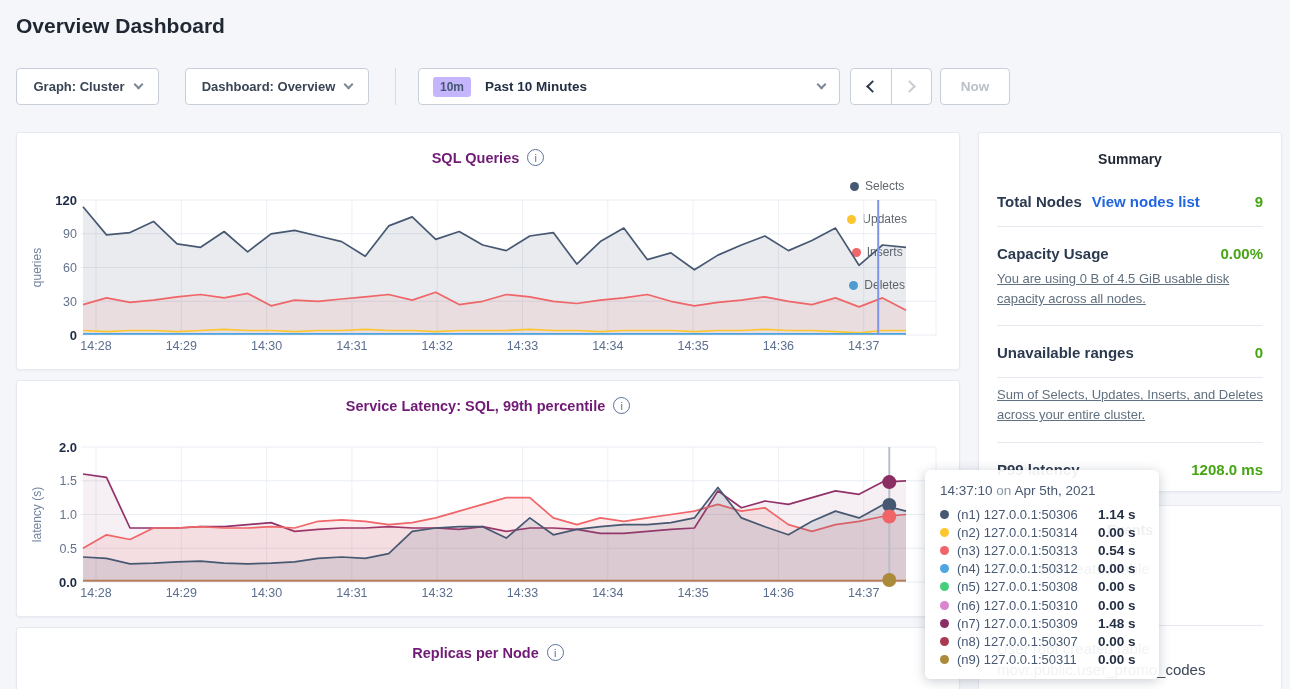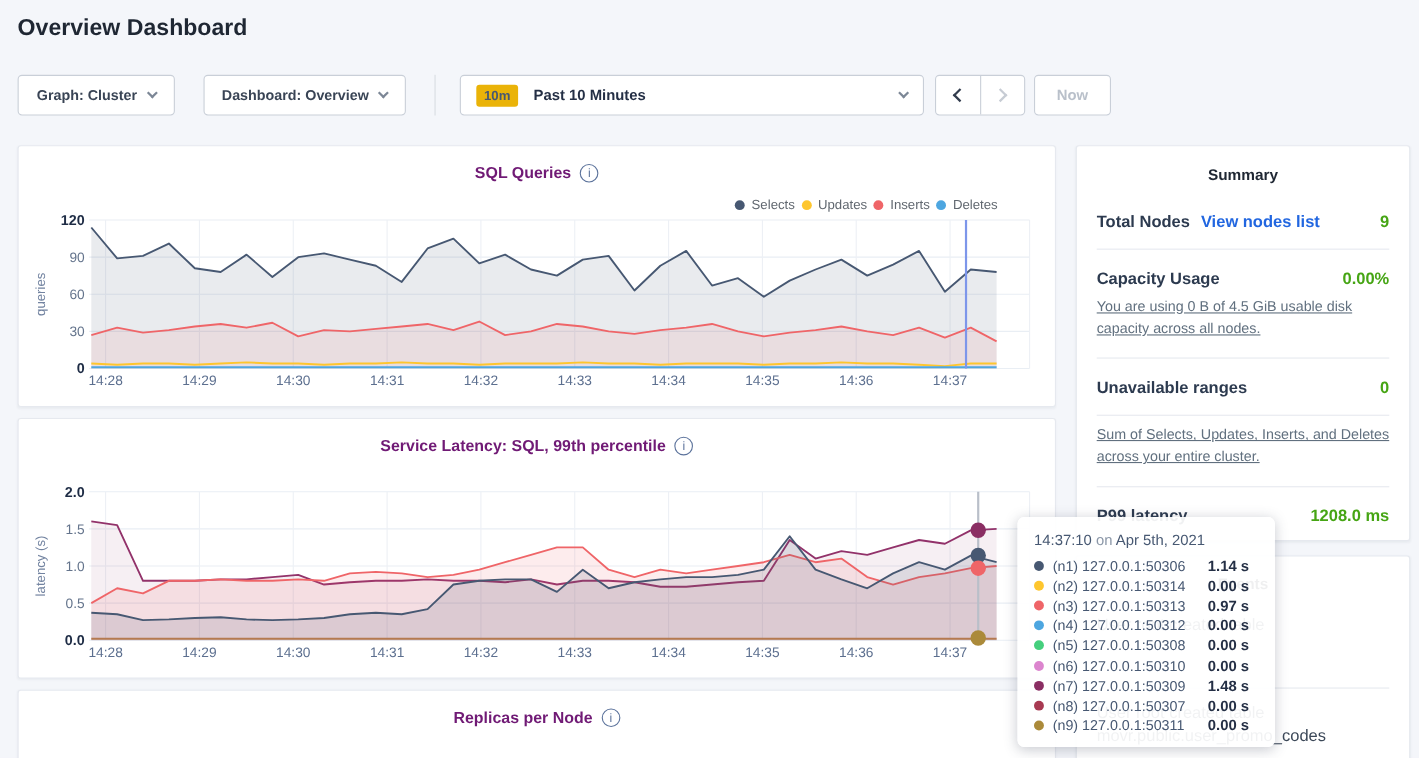--- a/index.html
+++ b/index.html
@@ -12,35 +12,35 @@
          background:#fff; border:1px solid #c9cfd8; border-radius:4px; font-weight:bold;
          font-size:13px; color:#394455; cursor:pointer; }
   .chev { width:7px; height:7px; border-right:2px solid #7c8796; border-bottom:2px solid #7c8796; display:inline-block; }
   .chev.down { transform:rotate(45deg); margin-top:-4px; }
   .chev.big { width:9px; height:9px; border-width:2.5px; }
   .chev.left { transform:rotate(135deg); border-color:#323c4d; margin-left:3px;}
   .chev.right { transform:rotate(-45deg); border-color:#c7ccd4; margin-right:3px;}
   .divider-v { position:absolute; left:395px; top:68px; height:37px; width:1px; background:#d8dce2; }
   .time-select { position:absolute; left:418px; top:68px; width:422px; height:37px; background:#fff;
                  border:1px solid #c9cfd8; border-radius:4px; display:flex; align-items:center; padding:0 14px; cursor:pointer;}
-  .time-badge { background:#eab308; color:#475872; font-size:12px; font-weight:bold; border-radius:3px; padding:3px 7px; margin-right:14px;}
+  .time-badge { background:#c4b5fd; color:#475872; font-size:12px; font-weight:bold; border-radius:3px; padding:3px 7px; margin-right:14px;}
   .time-label { font-size:13.5px; font-weight:bold; color:#242f45; flex:1; }
   .nav-group { position:absolute; left:850px; top:68px; width:82px; height:37px; display:flex;
                background:#fff; border:1px solid #c9cfd8; border-radius:4px; }
   .nav-half { flex:1; display:flex; align-items:center; justify-content:center; cursor:pointer; }
   .nav-half:first-child { border-right:1px solid #c9cfd8; }
   .btn-now { left:940px; top:68px; width:70px; height:37px; color:#b9c0ca; font-size:13.5px; }
 
   
   .card { position:absolute; background:#fff; border:1px solid #e6e9ef; border-radius:3px; box-shadow:0 1px 2px rgba(40,50,70,0.05); }
   .chart-title-row { position:absolute; left:0; right:0; top:16px; display:flex; align-items:center; justify-content:center; gap:8px; }
   .chart-title { font-size:14.5px; font-weight:bold; color:#701a75; }
   .info-icon { width:17px; height:17px; border:1.5px solid #5b729b; border-radius:50%; color:#5b729b;
                font-size:11px; display:flex; align-items:center; justify-content:center; cursor:pointer; }
-  .legend { position:absolute; top:46px; right:52px; display:flex; gap:6px; align-items:center; }
+  .legend { position:absolute; top:46px; right:52px; display:flex; gap:19px; align-items:center;flex-direction:column; }
   .legend-item { display:flex; align-items:center; gap:6px; font-size:12px; color:#60676f; cursor:pointer; }
   .legend-dot { width:9px; height:9px; border-radius:50%; display:inline-block; }
   .chart-svg { position:absolute; left:0; top:0; }
   .xtick { fill:#5c6f8f; font-size:12.5px; }
   .ytick { fill:#64748c; font-size:12.5px; }
   .ytick.bold { fill:#1e2c45; font-weight:bold; font-size:13px; }
   .axis-title { fill:#7283a0; font-size:12px; }
 
   
   .panel-title { text-align:center; font-size:14px; font-weight:bold; color:#1f2733; padding-top:18px; }
@@ -272,21 +272,21 @@
           <span class="tt-value">1.14 s</span>
         </div>
         <div class="tt-row">
           <span class="tt-dot" style="background: rgb(254, 198, 46);"></span>
           <span class="tt-label">(n2) 127.0.0.1:50314</span>
           <span class="tt-value">0.00 s</span>
         </div>
         <div class="tt-row">
           <span class="tt-dot" style="background: rgb(239, 101, 104);"></span>
           <span class="tt-label">(n3) 127.0.0.1:50313</span>
-          <span class="tt-value">0.97 s</span>
+          <span class="tt-value">0.54 s</span>
         </div>
         <div class="tt-row">
           <span class="tt-dot" style="background: rgb(77, 166, 224);"></span>
           <span class="tt-label">(n4) 127.0.0.1:50312</span>
           <span class="tt-value">0.00 s</span>
         </div>
         <div class="tt-row">
           <span class="tt-dot" style="background: rgb(69, 207, 125);"></span>
           <span class="tt-label">(n5) 127.0.0.1:50308</span>
           <span class="tt-value">0.00 s</span>

